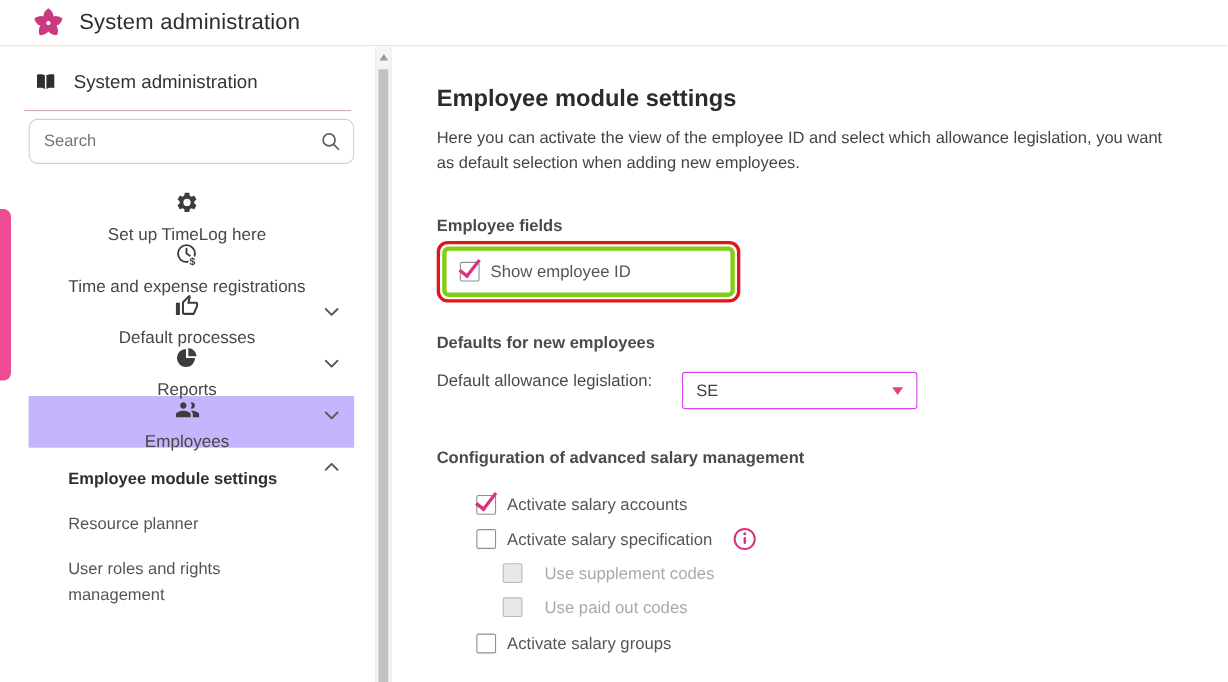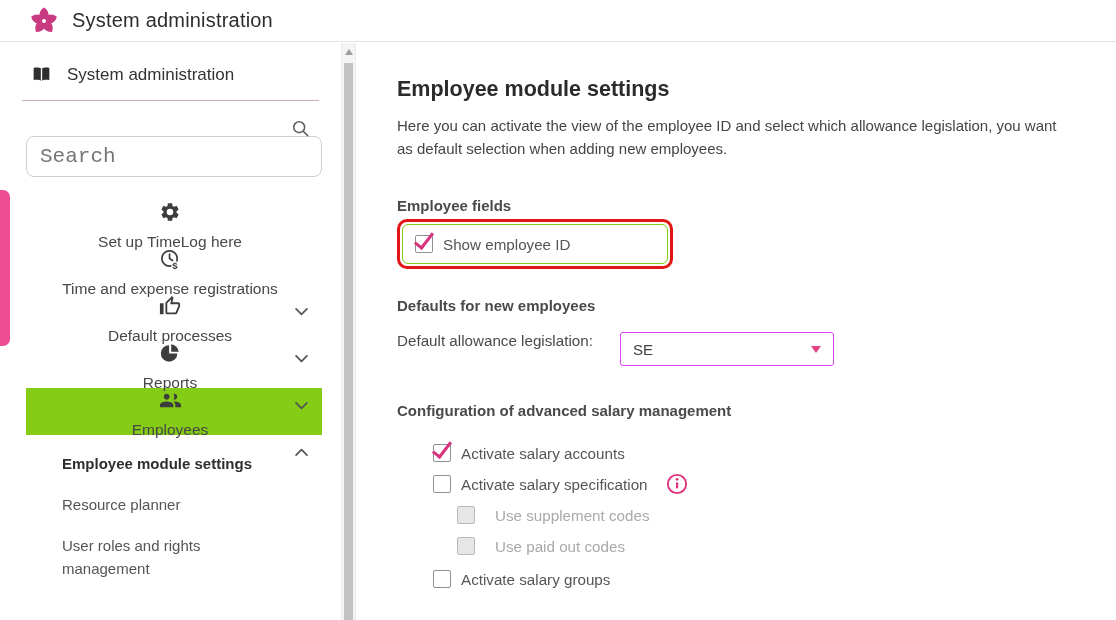--- a/index.html
+++ b/index.html
@@ -26,34 +26,33 @@
     position:absolute; top:43px; left:0; width:341px; bottom:0; background:#fff;
   }
   .side-head {
     display:flex; align-items:center; gap:14px;
     padding:20px 0 0 30px; font-size:17px; color:#333;
   }
   .side-divider { height:1px; background:#d6a9c5; margin:14px 22px 0 22px; }
   .search-box { position:relative; margin:7px 19px 0 26px; }
   .search-box input {
     width:100%; height:41px; border:1px solid #cfcfcf; border-radius:8px;
-    padding:0 42px 0 13px; font-size:21px; color:#555; outline:none;
-    font-family:Liberation Mono, monospace;
-    margin-top:28px;
+    padding:0 42px 0 13px; font-size:15px; color:#555; outline:none;
+    font-family:Liberation Sans, sans-serif;
   }
   .search-box input::placeholder { color:#757575; }
   .search-icon { position:absolute; right:11px; top:10px; width:21px; height:21px; }
 
   .nav { margin-top:23px; }
   .nav-item {
     height:47px; display:flex; align-items:center; gap:9px;
     margin:0 19px 0 26px; padding:0 14px 0 6px;
     font-size:15.5px; color:#474747; cursor:pointer;flex-direction:column;
   }
-  .nav-item.active { background:#84cc16; }
+  .nav-item.active { background:#c4b5fd; }
   .nav-icon { width:24px; height:24px; flex:none; display:flex; align-items:center; justify-content:center; }
   .chev { margin-left:auto; display:flex; }
 
   .sub-list { padding-top:8px; }
   .sub-item {
     padding:9px 70px 9px 62px; font-size:15px; color:#555;
     line-height:23px; cursor:pointer;
   }
   .sub-item.active { font-weight:bold; color:#2e2e2e; }
 
@@ -89,21 +88,21 @@
   }
   .cb.disabled { background:#e7e7e7; border-color:#b9b9b9; }
   .cb-row.disabled { color:#a9a9a9; cursor:default;gap:20px; }
 
   
   .highlight-box {
     display:inline-block; margin-top:5px; padding:2px;
     border:3px solid #e21414; border-radius:10px;
   }
   .field-box {
-    width:266px; border:1px solid #84cc16; border-radius:6px;
+    width:266px; border:4px solid #84cc16; border-radius:6px;
     background:#fff; padding:10px 12px;
   }
 
   
   .field-row { display:flex; align-items:flex-start; margin-top:18px; }
   .field-label { width:223px; font-size:15.2px; color:#4a4a4a; }
   .select {
     width:214px; height:34px; border:1px solid #d946ef; border-radius:3px;
     display:flex; align-items:center; padding:0 12px; font-size:15px; color:#3f3f3f;
     cursor:pointer; background:#fff;

